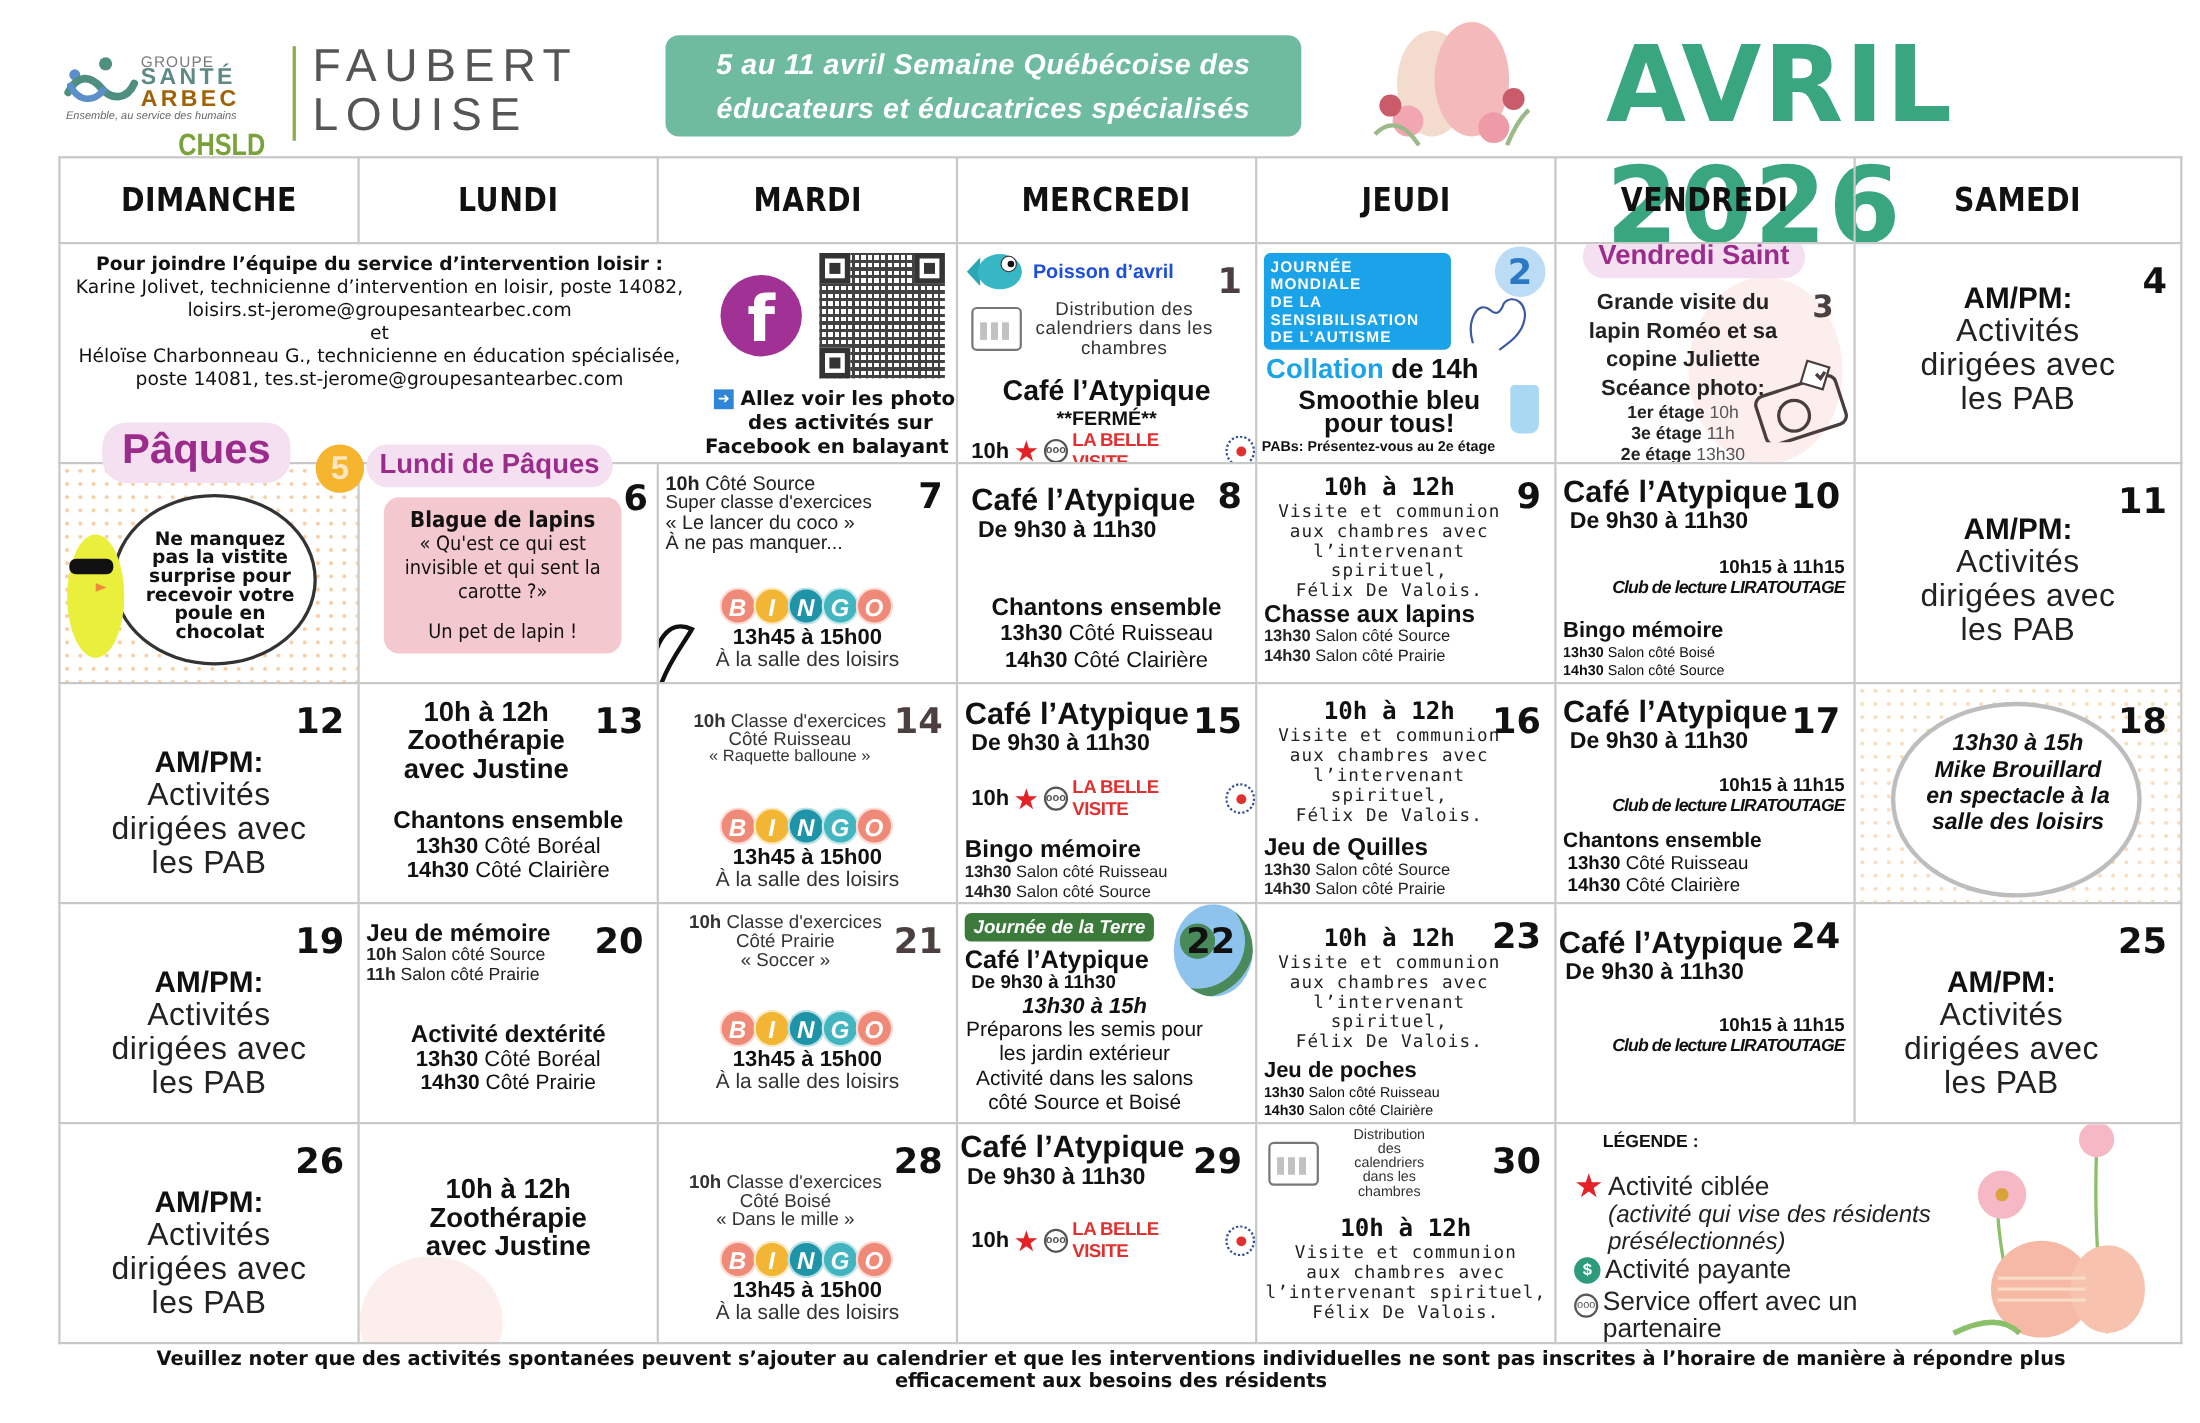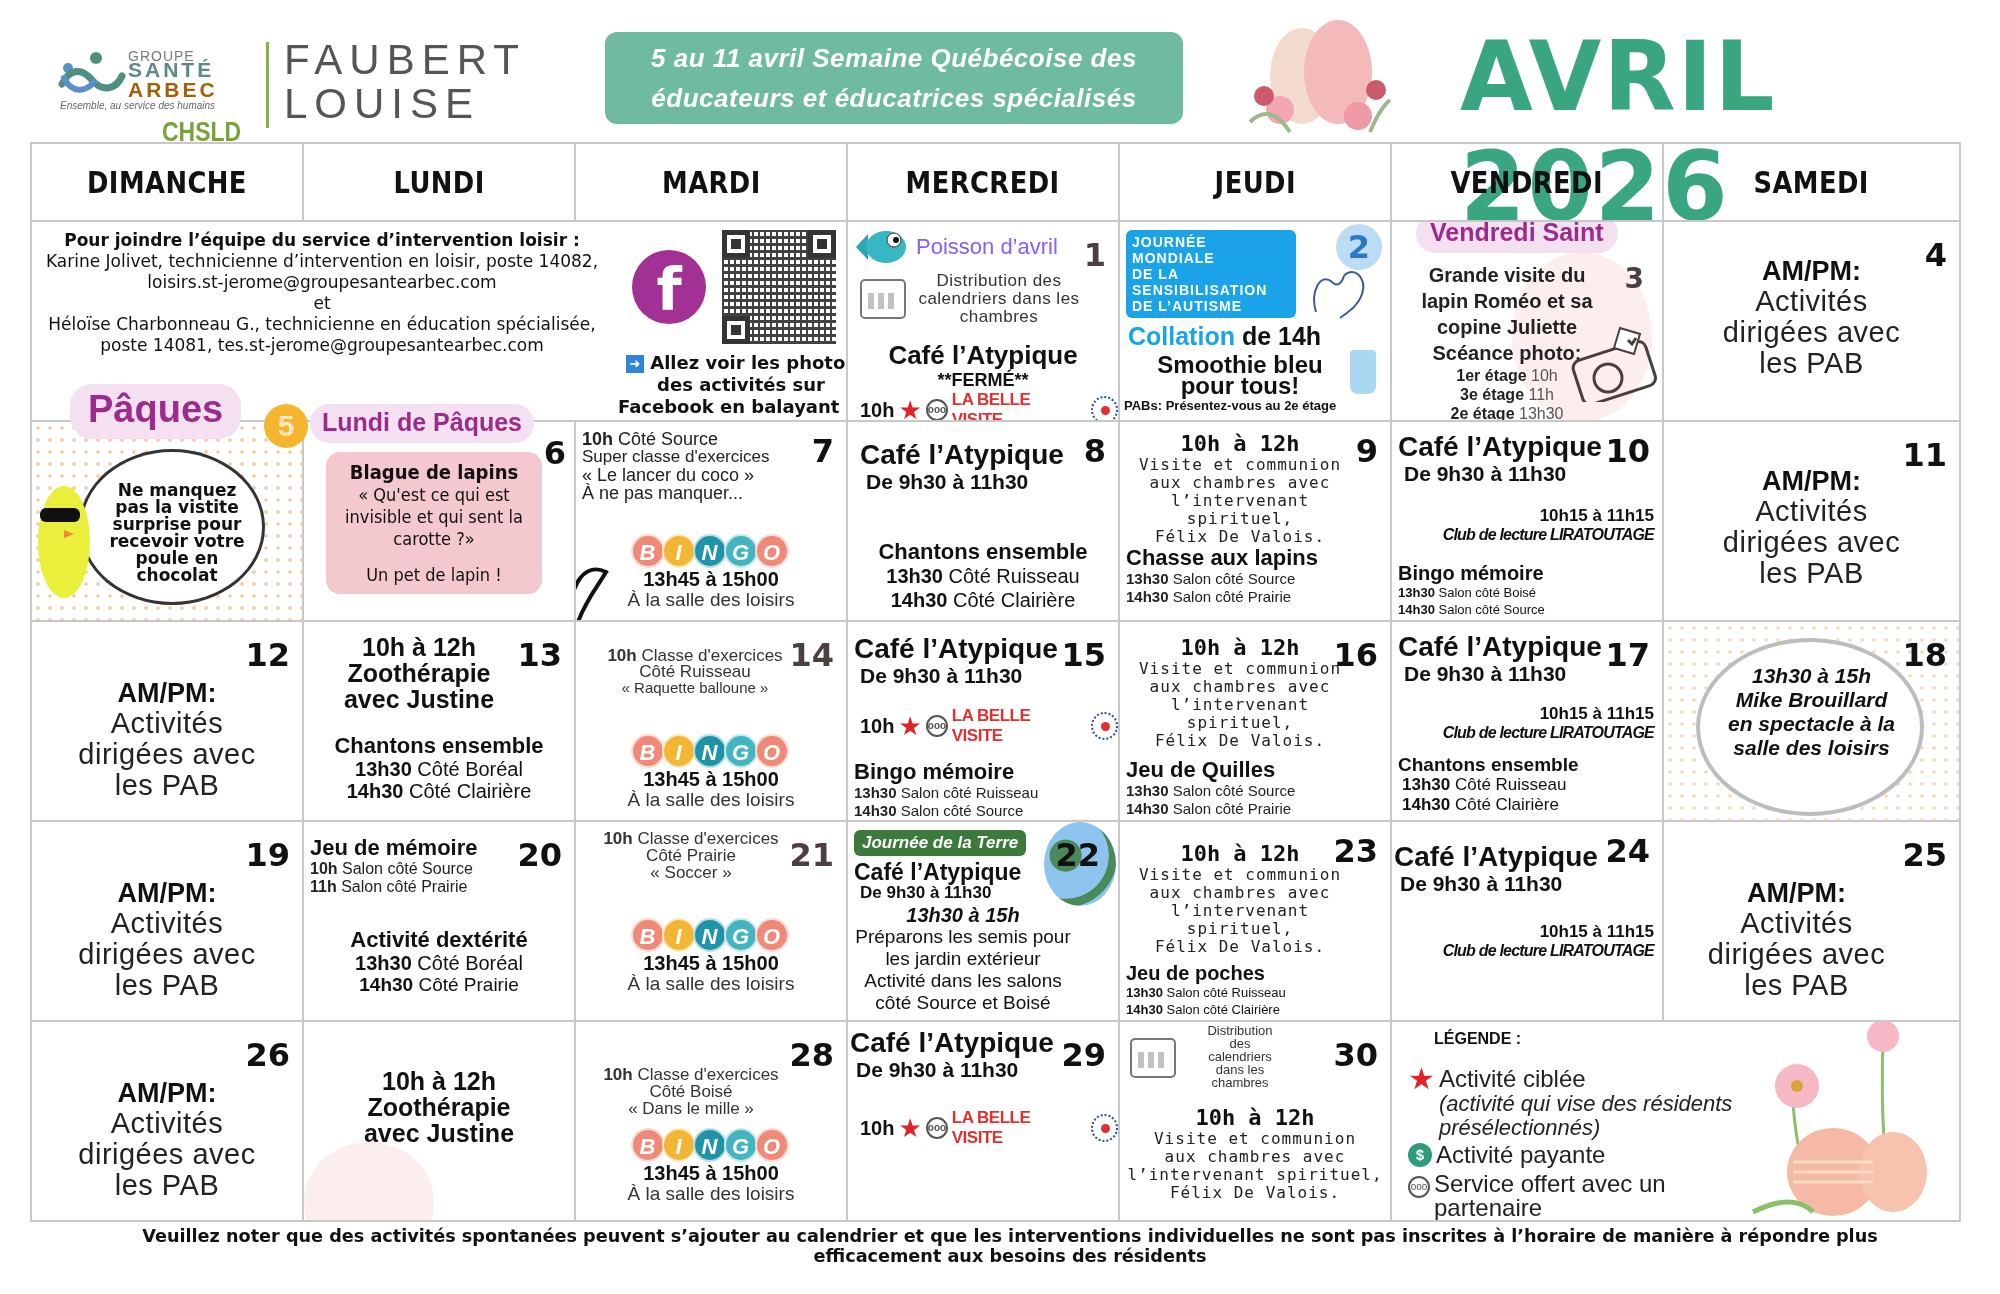--- a/index.html
+++ b/index.html
@@ -17,21 +17,21 @@
   .logo-chsld { position: absolute; left: 104px; top: 76px; font-size: 28px; font-weight: bold; color: #7aa23b; font-family: "Liberation Sans Narrow", "Liberation Sans", sans-serif; transform: scaleX(0.82); transform-origin: left; }
   .logo-divider { position: absolute; left: 266px; top: 42px; width: 3px; height: 86px; background: #8ab04b; }
   .site-name { position: absolute; left: 284px; top: 38px; font-size: 42px; color: #555; letter-spacing: 7px; line-height: 44px; font-weight: normal; }
 
   .week-banner { position: absolute; left: 605px; top: 32px; width: 578px; height: 92px; background: #6fbb9f; border-radius: 12px; color: #fff; font-style: italic; font-weight: bold; font-size: 26px; text-align: center; line-height: 40px; padding-top: 6px; letter-spacing: 0.5px; }
 
   .eggs-deco { position: absolute; left: 1230px; top: 12px; width: 170px; height: 140px; }
   .month-title { position: absolute; left: 1460px; top: 22px; font-size: 96px; font-weight: bold; color: #3aa67f; letter-spacing: 2px; line-height: 110px; font-family: "DejaVu Sans", sans-serif; transform: scaleX(0.98); transform-origin: left; }
 
   
-  .calendar { position: absolute; left: 30px; top: 142px; width: 1929px; border-collapse: collapse; table-layout: fixed; }
+  .calendar { position: absolute; left: 53px; top: 142px; width: 1929px; border-collapse: collapse; table-layout: fixed; }
   .calendar th, .calendar td { border: 2px solid #c8c8c8; vertical-align: top; position: relative; overflow: hidden; }
   .calendar th { height: 78px; font-size: 30px; font-weight: bold; text-align: center; vertical-align: middle; letter-spacing: 0.5px; font-family: "DejaVu Sans", sans-serif; transform: none; }
   .calendar th span { display: inline-block; transform: scaleX(0.86); }
   .calendar td { height: 200px; padding: 4px 6px; }
   .calendar tr.r1 td { height: 200px; }
   .calendar tr.r5 td { height: 200px; }
 
   .daynum { position: absolute; top: 14px; right: 12px; font-size: 32px; font-weight: bold; color: #111; z-index: 3; font-family: "DejaVu Sans", sans-serif; }
   .daynum.grey { color: #4b3f3f; }
   .daynum.blue { color: #2b79c4; }
@@ -174,21 +174,21 @@
 
       <td>
         <div class="daynum grey">1</div>
         <div style="position:absolute;left:6px;top:4px;display:flex;align-items:center;gap:6px;">
           <svg width="56" height="42" viewBox="0 0 56 42">
             <path d="M2 21 L14 8 L14 34 Z" fill="#2aa6b5"></path>
             <ellipse cx="32" cy="21" rx="20" ry="16" fill="#37b7c4"></ellipse>
             <circle cx="40" cy="14" r="7" fill="#fff" stroke="#333"></circle>
             <circle cx="42" cy="14" r="3" fill="#111"></circle>
           </svg>
-          <span style="font-size:22px;color:#8b5cf6;">Poisson d’avril</span>
+          <span style="font-size:18px;color:#1d4ed8;font-weight:bold;">Poisson d’avril</span>
         </div>
         <div style="position:absolute;left:12px;top:50px;display:flex;align-items:center;gap:8px;">
           <span class="cal-icon"></span>
           <span style="font-size:17px;color:#333;text-align:center;width:170px;line-height:18px;letter-spacing:0.5px;">Distribution des calendriers dans les chambres</span>
         </div>
         <div style="position:absolute;left:0;right:0;top:118px;text-align:center;">
           <div class="t-bold-l" style="font-size:26px;">Café l’Atypique</div>
           <div style="font-size:18px;font-weight:bold;">**FERMÉ**</div>
         </div>
         <div class="belle" style="position:absolute;left:12px;top:168px;">

